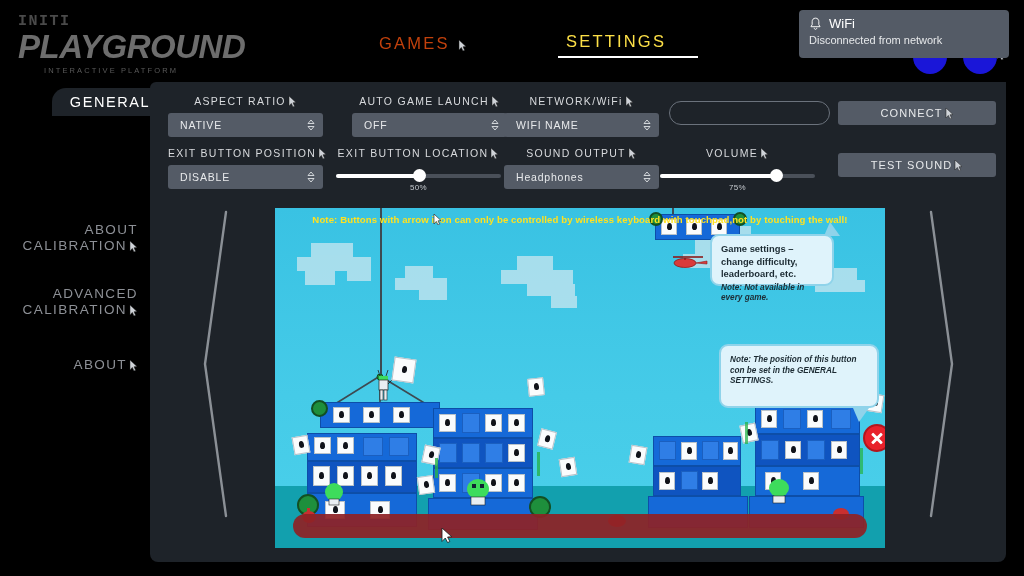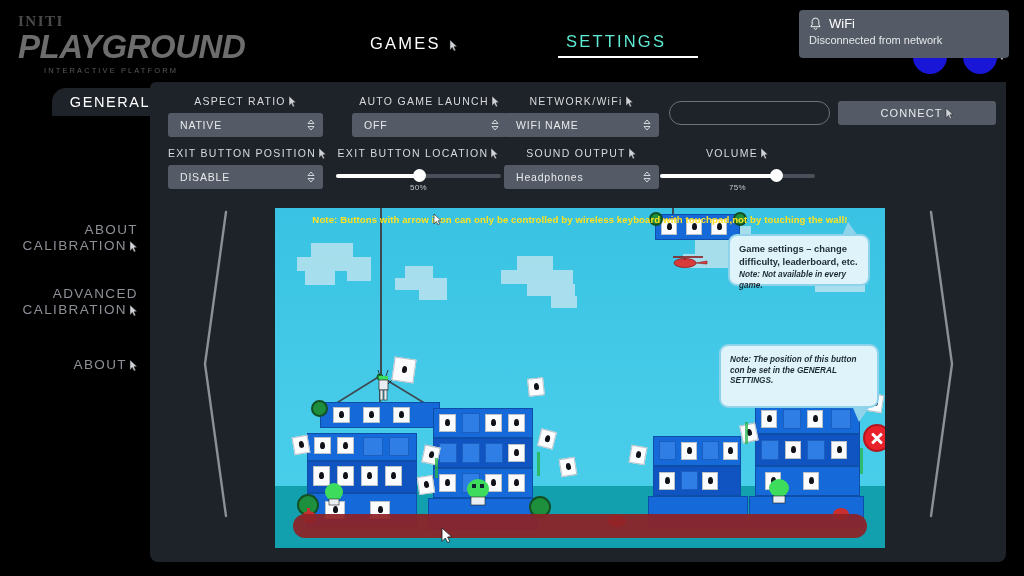--- a/index.html
+++ b/index.html
@@ -7,42 +7,42 @@
     width: 1024px; height: 576px;
     background: #000;
     font-family: "Liberation Sans", sans-serif;
     overflow: hidden;
   }
   #app { position: relative; width: 1024px; height: 576px; background: #000; }
 
   
   .logo { position: absolute; left: 18px; top: 14px; width: 170px; }
   .logo-initi {
-    font-family: Liberation Serif, serif;
+    font-family: Liberation Mono, monospace;
     font-size: 15px; font-weight: 700; letter-spacing: 1.5px;
     color: #4a4a4a; line-height: 1;
   }
   .logo-play {
     font-size: 33px; font-weight: 700; font-style: italic;
     letter-spacing: -0.5px; color: #6d6d6d; line-height: 1;
     margin-top: 1px;
   }
   .logo-sub {
     font-size: 7.5px; letter-spacing: 2.1px; color: #5a5a5a;
     text-align: right; margin-top: 3px; padding-right: 10px;
   }
 
   
   .topnav { position: absolute; left: 350px; top: 28px; width: 420px; height: 40px; }
   .nav-tab {
     position: absolute; font-size: 16.5px; letter-spacing: 2.2px;
     font-weight: 400; white-space: nowrap;
   }
-  .nav-tab.inactive { color: #ffffff; left: 20px; top: 6px; }
-  .nav-tab.active { color: #5eead4; left: 216px; top: 4px; font-weight: 500; }
+  .nav-tab.inactive { color: #c2410c; left: 29px; top: 6px; }
+  .nav-tab.active { color: #fde047; left: 216px; top: 4px; font-weight: 500; }
   .nav-underline {
     position: absolute; left: 208px; top: 28px; width: 140px; height: 2px;
     background: #ffffff;
   }
 
   
   .toast {
     position: absolute; left: 799px; top: 10px; width: 210px; height: 48px;
     background: #545b66; border-radius: 4px; padding: 6px 10px 0 10px;
   }
@@ -368,20 +368,26 @@
             <path d="M1 0 L1 10 L3.3 7.4 L5 11 L6.6 10.2 L5 6.8 L8 6.6 Z" fill="#cfd3d8" stroke="#1a1a1a" stroke-width="0.5"></path>
           </svg></div>
       <div class="slider">
         <div class="slider-track"></div>
         <div class="slider-fill" id="vol-fill" style="width: 75%;"></div>
         <div class="slider-knob" id="vol-knob" style="left: 75%;"></div>
         <div class="slider-val">75%</div>
       </div>
     </div>
 
+    <div class="field" style="left:688px;top:65px;width:158px">
+      <div class="btn">
+        <span>TEST SOUND</span><svg class="cur" viewBox="0 0 9 11">
+            <path d="M1 0 L1 10 L3.3 7.4 L5 11 L6.6 10.2 L5 6.8 L8 6.6 Z" fill="#cfd3d8" stroke="#1a1a1a" stroke-width="0.5"></path>
+          </svg></div>
+    </div>
 
     <svg class="navarrow" style="left:50px;top:122px;width:32px;height:320px" viewBox="0 0 32 320">
       <path d="M26 8 L5 160 L26 312" fill="none" stroke="#8b9096" stroke-width="2.4" stroke-linecap="round" stroke-linejoin="round"></path>
     </svg>
     <svg class="navarrow" style="left:775px;top:122px;width:32px;height:320px" viewBox="0 0 32 320">
       <path d="M6 8 L27 160 L6 312" fill="none" stroke="#8b9096" stroke-width="2.4" stroke-linecap="round" stroke-linejoin="round"></path>
     </svg>
 
   </div>
 
@@ -647,21 +653,21 @@
     </svg>
     <svg style="position:absolute;left:330px;top:304px;width:24px;height:16px" viewBox="0 0 24 16">
       <ellipse cx="12" cy="9" rx="9" ry="6" fill="#c92f2f"></ellipse>
     </svg>
     <svg style="position:absolute;left:555px;top:296px;width:22px;height:18px" viewBox="0 0 22 18">
       <ellipse cx="11" cy="10" rx="8" ry="6" fill="#c92f2f"></ellipse>
     </svg>
 
     <div class="exit-btn" style="left:588px;top:216px"></div>
 
-    <div class="tip" style="left:453px;top:26px;width:142px;height:52px">
+    <div class="tip" style="left:435px;top:26px;width:124px;height:52px">
       <div class="tip-main">Game settings – change difficulty, leaderboard, etc.</div>
       <div class="tip-note">Note: Not available in every game.</div>
       <div class="tip-tail" style="left:112px;top:-14px;border-width:0 10px 14px 6px;border-color:transparent transparent #8fd3ea transparent"></div>
     </div>
 
     <div class="tip" style="left:444px;top:136px;width:160px;height:64px">
       <div class="tip-note">Note: The position of this button con be set in the GENERAL SETTINGS.</div>
       <div class="tip-tail" style="left:132px;top:62px;border-width:14px 10px 0 6px;border-color:#8fd3ea transparent transparent transparent"></div>
     </div>
 

